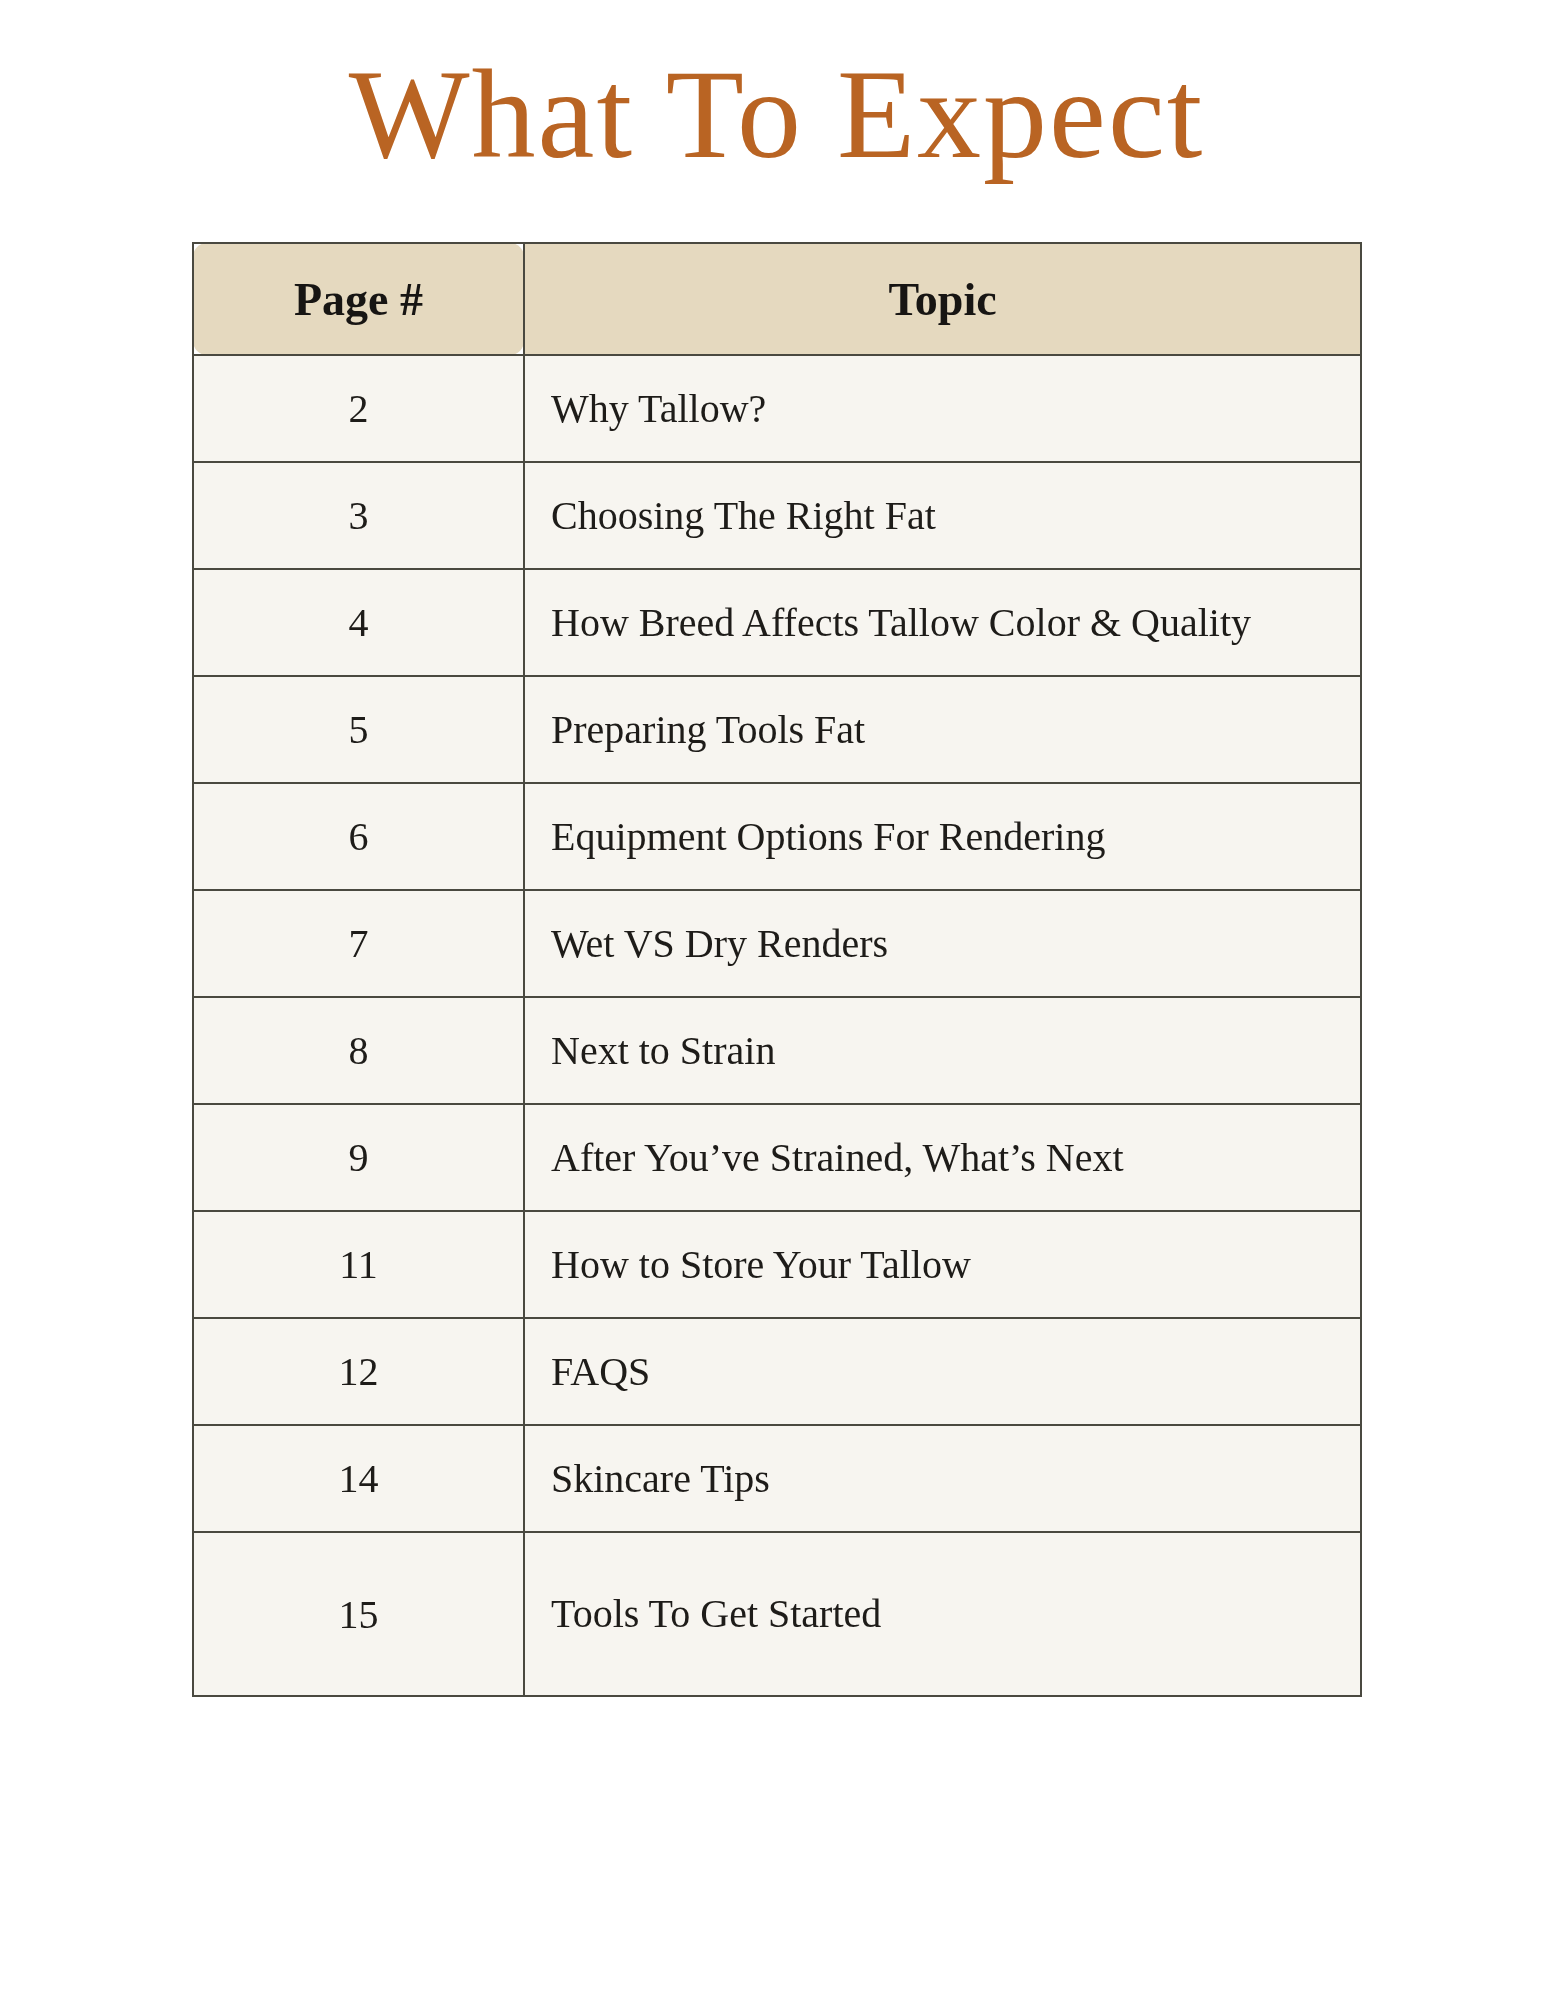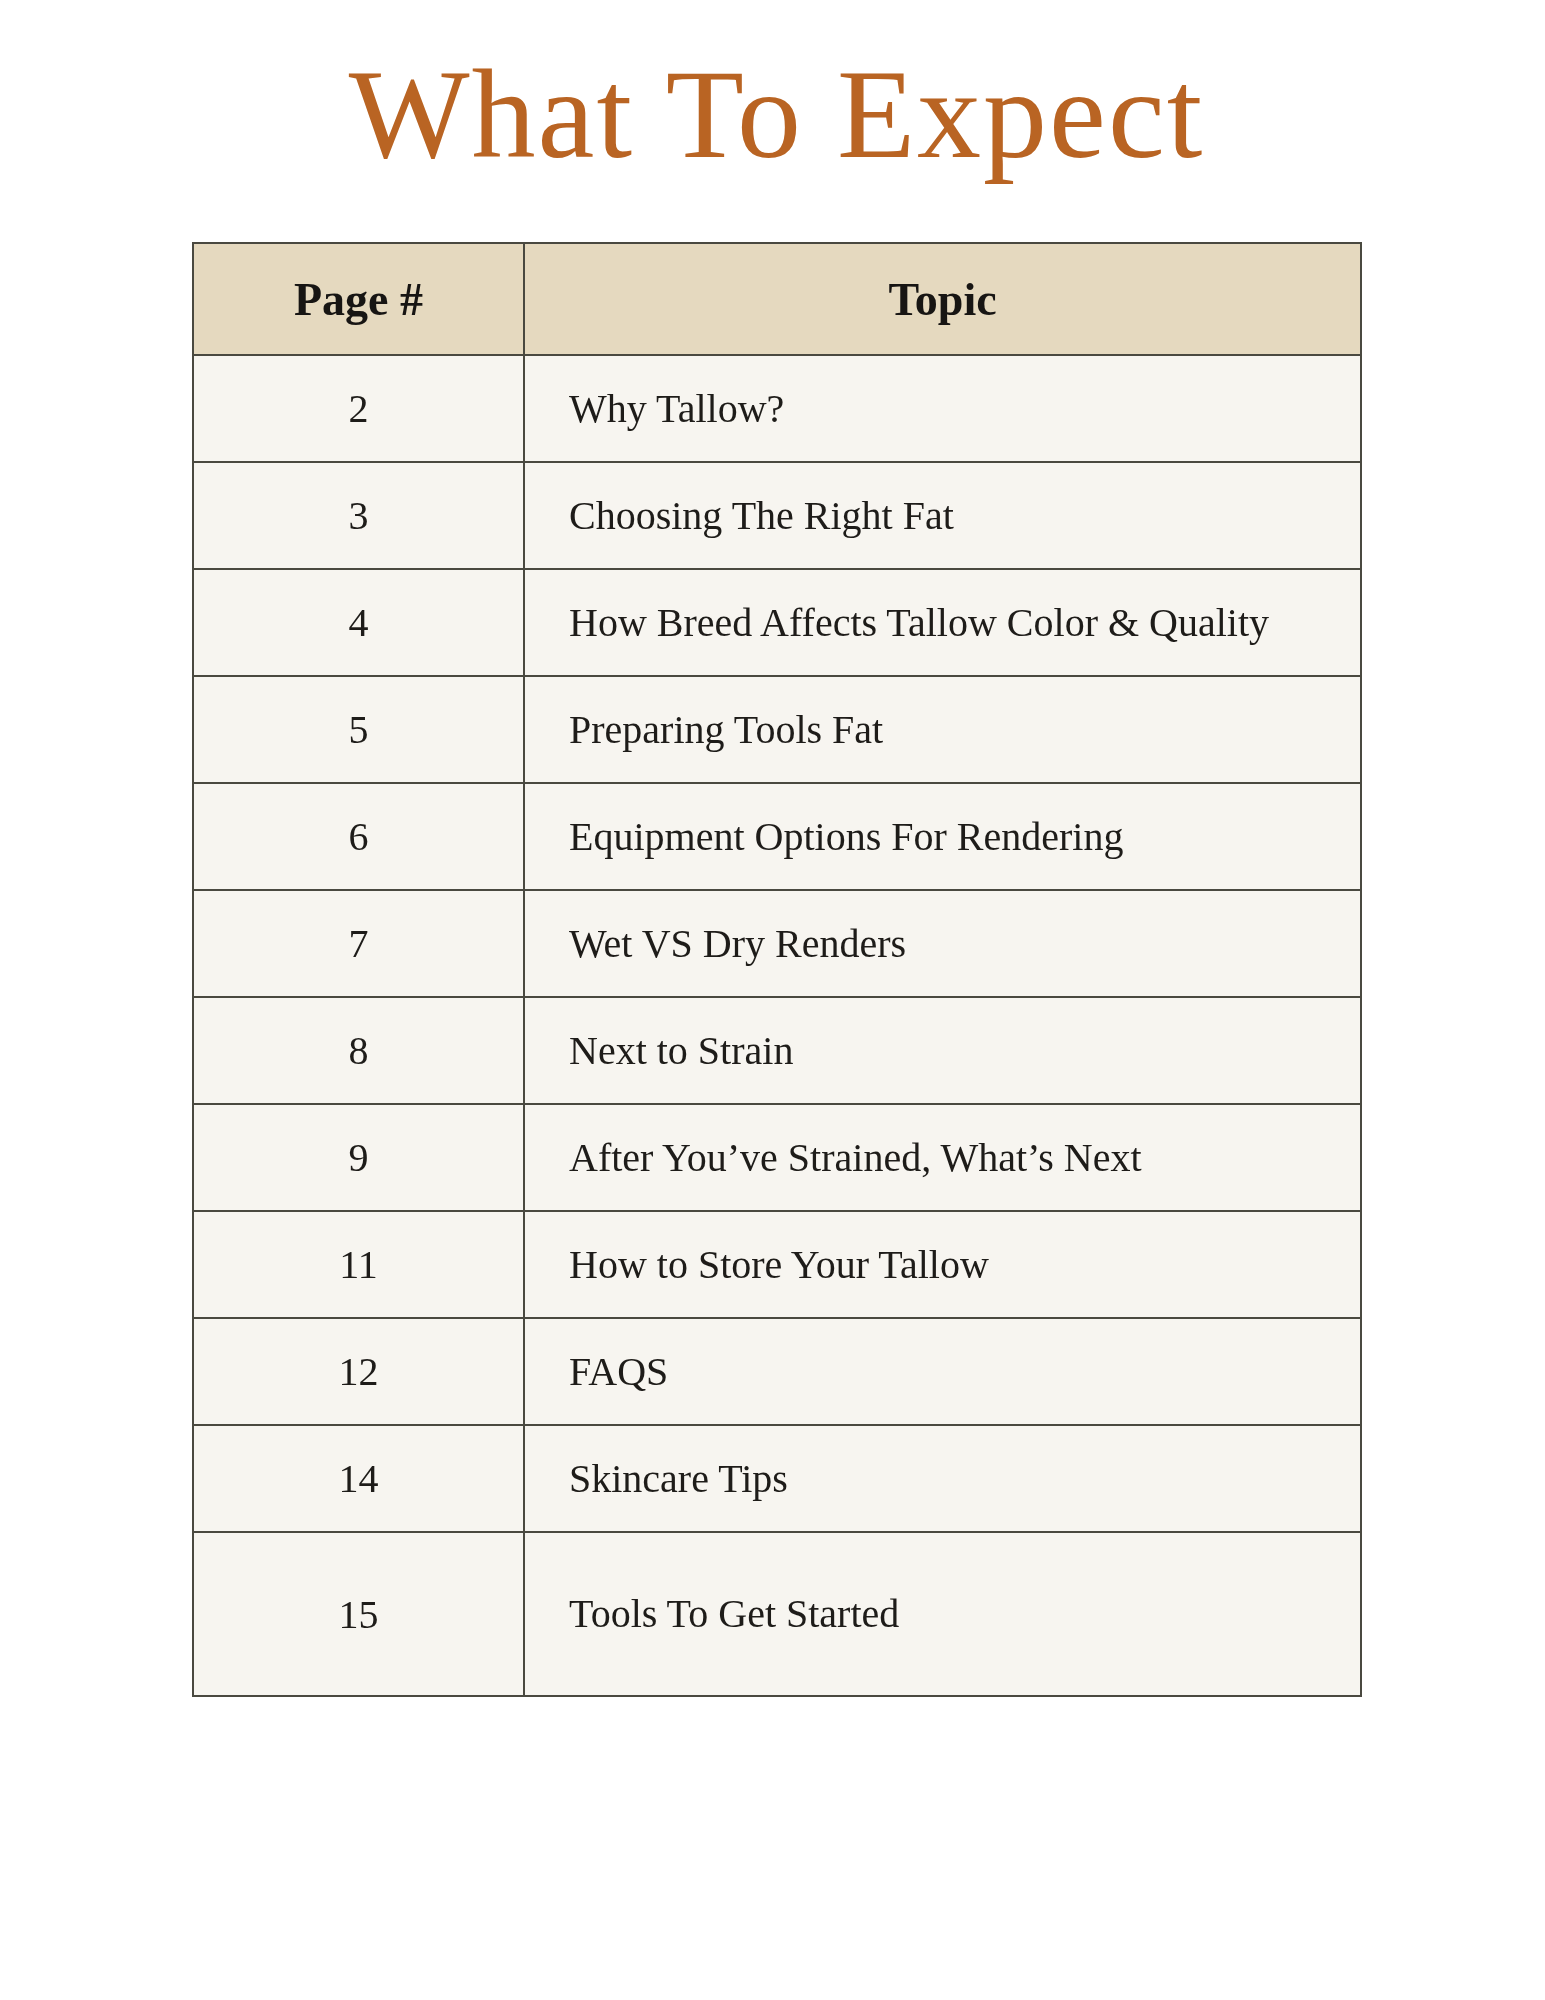--- a/index.html
+++ b/index.html
@@ -32,21 +32,21 @@
     left: 192px;
     top: 242px;
     width: 1160px;
     border-collapse: collapse;
     table-layout: fixed;
   }
   table.toc th,
   table.toc td {
     border: 2px solid #4a4940;
   }
-  .col-page { width: 327px; }
+  .col-page { width: 327px; border-radius: 14px; }
   .col-topic { width: 833px; }
   table.toc thead th {
     background: #e5d9bf;
     height: 108px;
     font-size: 46px;
     font-weight: 600;
     color: #171513;
     text-align: center;
     vertical-align: middle;
   }
@@ -58,21 +58,21 @@
     vertical-align: middle;
   }
   table.toc tbody tr:last-child td {
     height: 160px;
   }
   td.page-cell {
     text-align: center;
   }
   td.topic-cell {
     text-align: left;
-    padding-left: 44px;
+    padding-left: 26px;
     padding-right: 10px;
     white-space: pre-line;
     line-height: 1.45;
   }
 </style>
 </head>
 <body>
 
 <div class="page-root">
 

